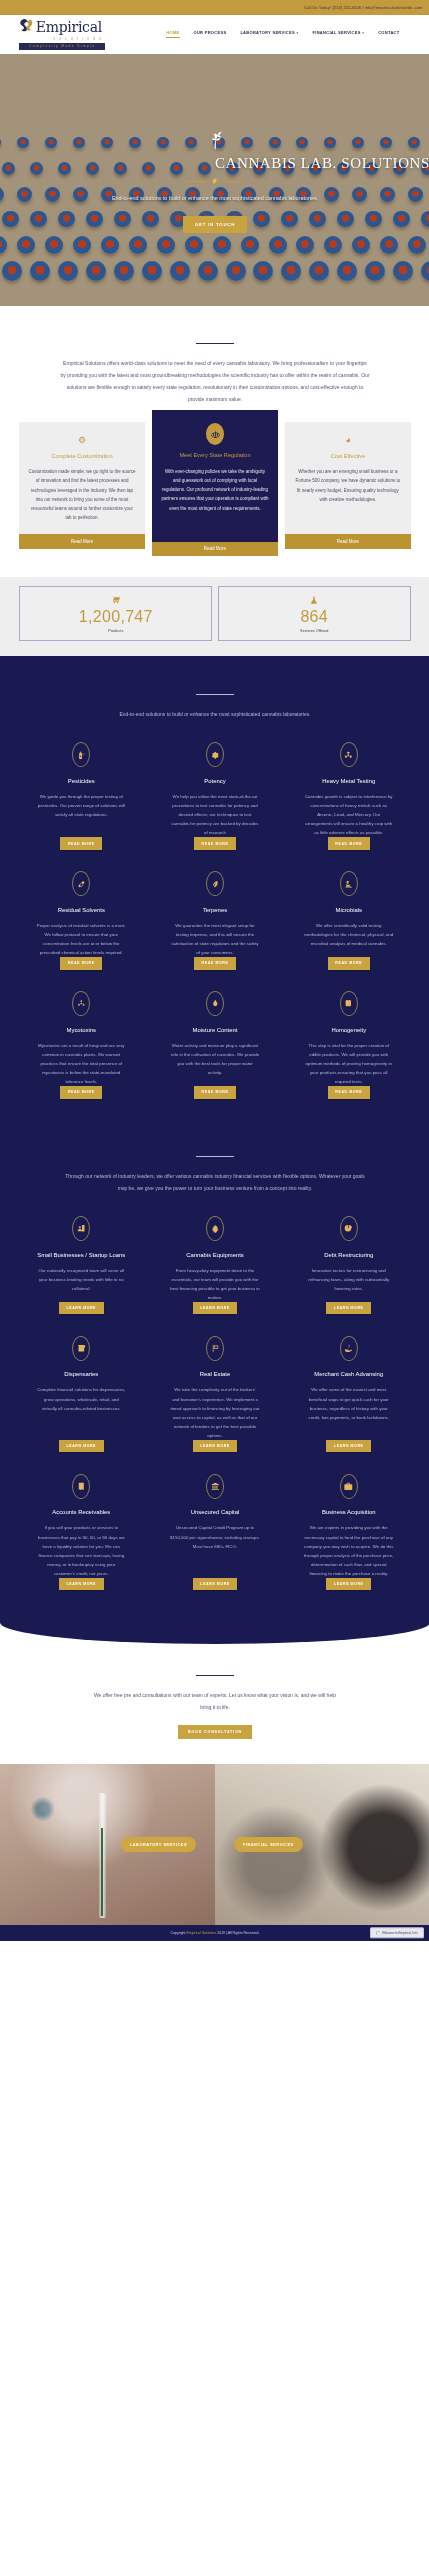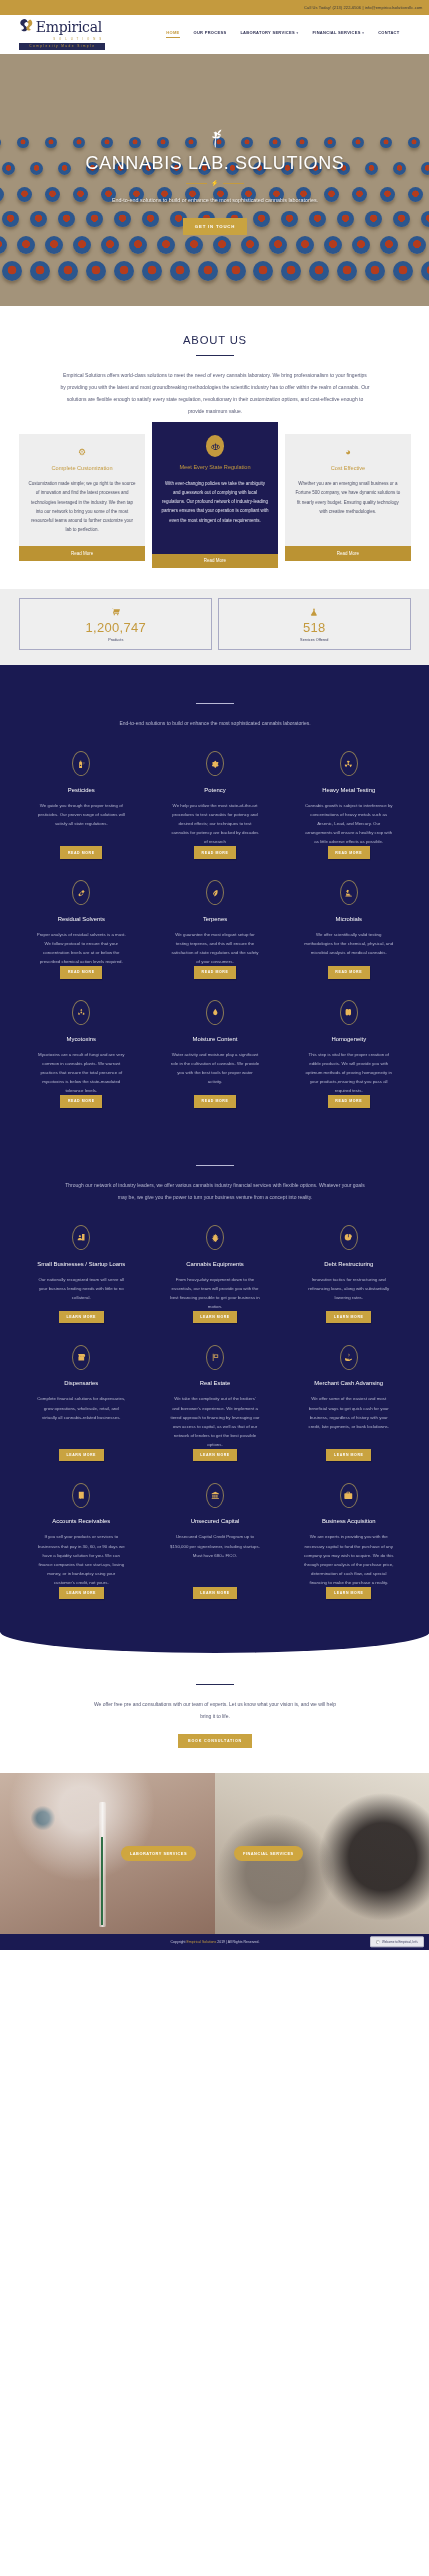--- a/index.html
+++ b/index.html
@@ -73,23 +73,24 @@
   .vials { position:absolute; left:0; right:0; top:81px; bottom:0; }
   .vial {
     position:absolute; width:14px; height:14px; border-radius:50%;
     background:radial-gradient(circle at 50% 45%, #d4441f 0 28%, #2e63a8 31% 100%);
     box-shadow:0 2.7px 3.2px rgba(60,40,20,.35);
   }
   .hero-dim { position:absolute; inset:0; background:rgba(40,30,20,.18); }
   .hero-inner { position:relative; z-index:5; text-align:center; width:100%; }
   .leaf-icon { margin:0 auto 5.4px; width:18px; height:23.6px; }
   .hero-title {
-    font-size:18px; color:#fff; letter-spacing:0.6px; font-weight:400;
-    font-family:Liberation Sans, sans-serif;
+    font-size:15px; color:#fff; letter-spacing:0.6px; font-weight:400;
+    font-family:Liberation Serif, serif;
     text-shadow:0 0.5px 3.2px rgba(0,0,0,.45);
+    text-align:right;
   }
   .hero-div { display:flex; align-items:center; justify-content:center; gap:4.8px; margin:6.4px 0 8.6px; }
   .hero-div .bar { width:20.4px; height:0.8px; background:#c49a3e; }
   .hero-div .bolt { color:#c49a3e; font-size:5.9px; }
   .hero-sub {
     font-size:5.4px; color:#f2f0ee; line-height:2.1; max-width:226px; margin:0 auto;
     text-shadow:0 0.5px 2.1px rgba(0,0,0,.5);
   }
   .btn-gold {
     display:inline-block; background:#c9a340; color:#fff; font-size:4.3px;
@@ -128,21 +129,21 @@
   .card-foot {
     background:#bb9333; color:#fff; font-size:4.5px; padding:4.8px 0; cursor:pointer;
   }
   
   .stats-band { background:#eeeeee; padding:9.7px 19.3px 15px; }
   .stats { display:flex; gap:5.4px; }
   .stat {
     flex:1; border:0.5px solid #a9aac4; background:#efefef; text-align:center; padding:8.6px 0 7.5px;
   }
   .stat-ico { font-size:8px; color:#c49a3e; display:block; margin-bottom:2.1px; }
-  .stat-num { font-size:13px; color:#c49a3e; font-weight:400; letter-spacing:0.3px; }
+  .stat-num { font-size:16px; color:#c49a3e; font-weight:400; letter-spacing:0.3px; }
   .stat-lbl { font-size:3.8px; color:#3f4262; margin-top:2.7px; }
   
   .dark { background:#1a1a52; }
   .tiles { display:flex; gap:3.2px; padding:0 16px; margin-top:21.5px; }
   .tile { flex:1; text-align:center; display:flex; flex-direction:column; align-items:center; }
   .tile-ico {
     width:18px; height:25px; border:0.5px solid #8a7a55; border-radius:50%;
     display:flex; align-items:center; justify-content:center; margin-bottom:9.7px;
   }
   .tile-ico svg { fill:#e8b65a; }
@@ -359,21 +360,20 @@
       <span class="bar"></span>
       <span class="bolt">⚡</span>
       <span class="bar"></span>
     </div>
     <div class="hero-sub">End-to-end solutions to build or enhance the most sophisticated cannabis laboratories.</div>
     <button class="btn-gold">GET IN TOUCH</button>
   </div>
 </div>
 
 <div class="section">
-  <div class="sec-title">ABOUT US</div>
   <div class="sec-rule"></div>
   <div class="sec-body">Empirical Solutions offers world-class solutions to meet the need of every cannabis laboratory. We bring professionalism to your fingertips by providing you with the latest and most groundbreaking methodologies the scientific industry has to offer within the realm of cannabis. Our solutions are flexible enough to satisfy every state regulation, revolutionary in their customization options, and cost-effective enough to provide maximum value.</div>
 
   <div class="cards3">
     <div class="card">
       <div class="card-body">
         <span class="card-ico">⚙</span>
         <div class="card-h">Complete Customization</div>
         <div class="card-p">Customization made simple; we go right to the source of innovation and find the latest processes and technologies leveraged in the industry. We then tap into our network to bring you some of the most resourceful teams around to further customize your lab to perfection.</div>
       </div>
@@ -414,21 +414,21 @@
       </span>
       <div class="stat-num">1,200,747</div>
       <div class="stat-lbl">Products</div>
     </div>
     <div class="stat">
       <span class="stat-ico">
         <svg width="8" height="8" viewBox="0 0 24 24" fill="#c49a3e">
             <path d="M9 2h6v2h-1v6l6 10a2 2 0 01-1.7 3H5.7A2 2 0 014 19l6-10V4H9z"></path>
           </svg>
       </span>
-      <div class="stat-num">518</div>
+      <div class="stat-num">864</div>
       <div class="stat-lbl">Services Offered</div>
     </div>
   </div>
 </div>
 
 <div class="dark section">
   <div class="sec-rule light"></div>
   <div class="sec-body light">End-to-end solutions to build or enhance the most sophisticated cannabis laboratories.</div>
   <div id="cannabis-tiles">
       <div class="tiles">

